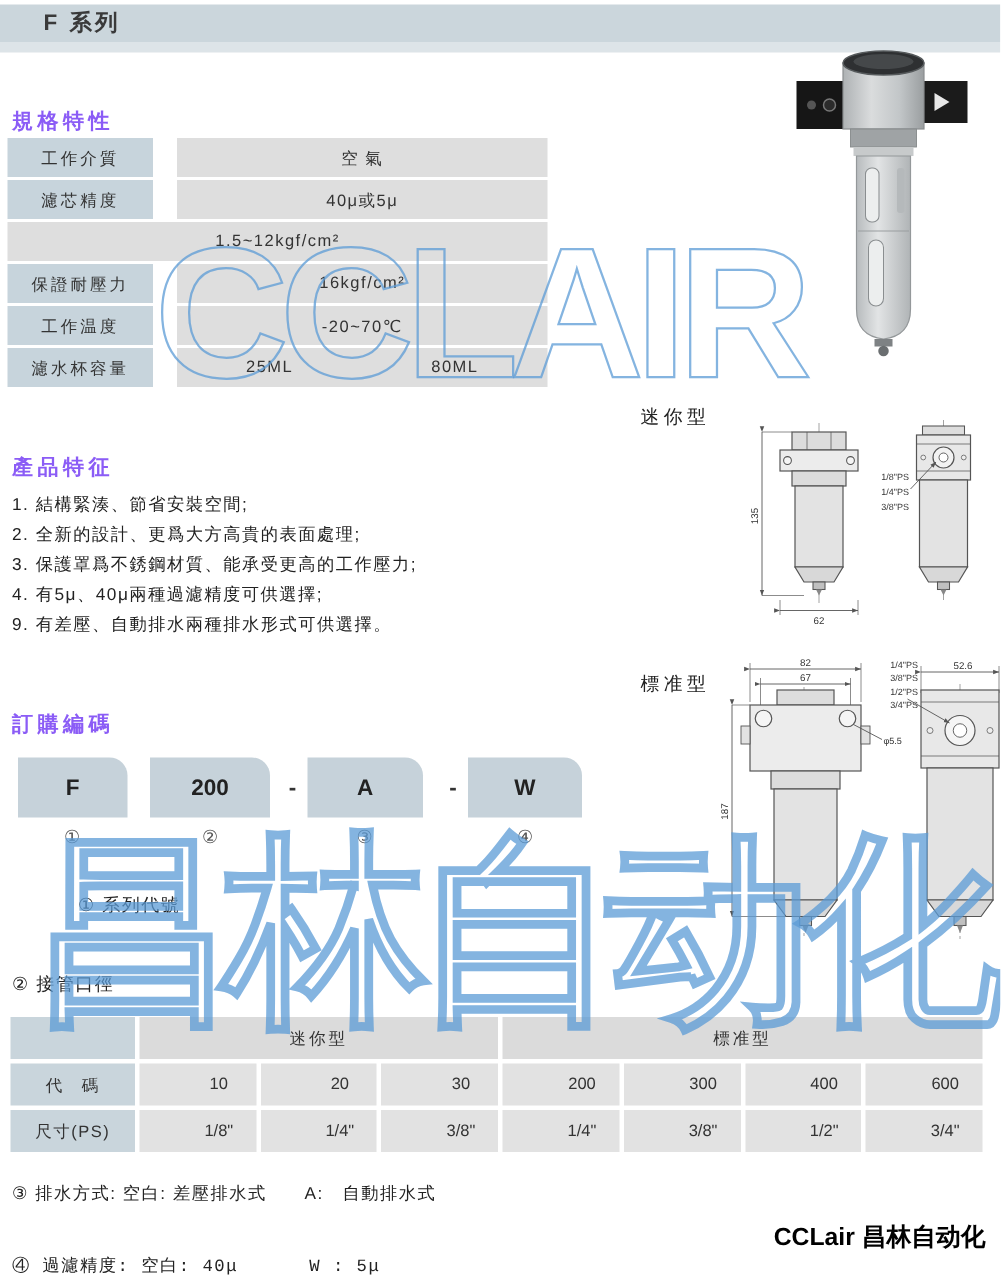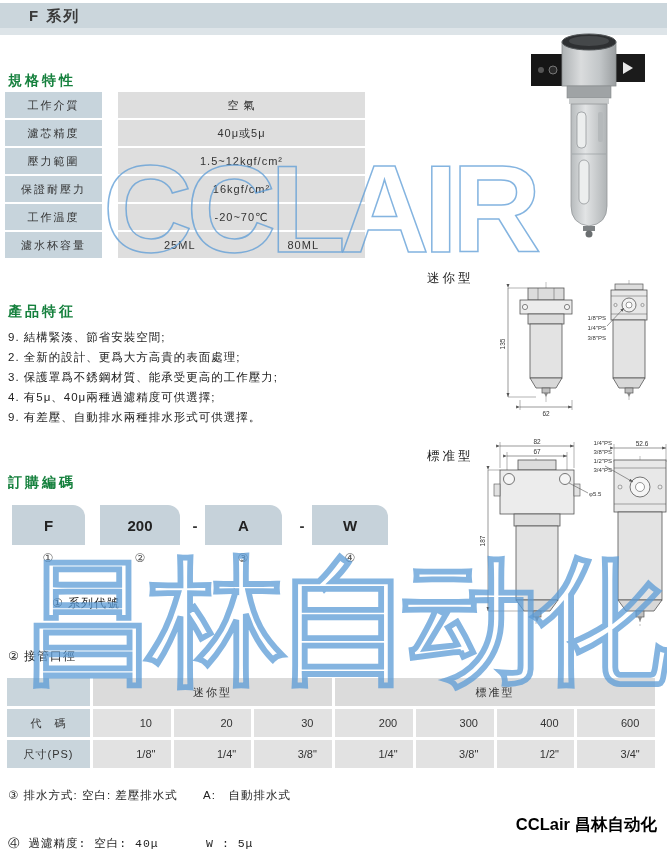--- a/index.html
+++ b/index.html
@@ -9,21 +9,21 @@
     font-family:"Liberation Sans","DejaVu Sans",sans-serif; color:#333;
     overflow:hidden;
   }
   
   .header-bar { position:absolute; left:0; top:3px; width:667px; height:25px; background:#cbd6dc; }
   .header-sub { position:absolute; left:0; top:28px; width:667px; height:7px; background:#dde4e8; }
   .header-title { position:absolute; left:13px; top:3px; height:14px; line-height:25px;
     font-size:15px; font-weight:bold; color:#3a3a3a; letter-spacing:2px;margin-left:16px; }
 
   
-  .sec-heading { position:absolute; font-size:14px; font-weight:bold; color:#15803d; letter-spacing:3px; }
+  .sec-heading { position:absolute; font-size:14px; font-weight:bold; color:#8b5cf6; letter-spacing:3px; }
 
   
   .spec-table { position:absolute; left:5px; top:92px; width:360px; display:flex; flex-direction:column; gap:2px; }
   .spec-row { display:flex; gap:16px; height:26px; }
   .spec-label { width:97px; background:#c7d4dc; display:flex; align-items:center; justify-content:center;
     font-size:11px; letter-spacing:2px; color:#333; }
   .spec-value { flex:1; background:#dedede; display:flex; align-items:center; justify-content:center;
     font-size:11px; letter-spacing:1px; color:#333; }
   .spec-value.split { justify-content:flex-start; }
   .spec-value.split span { flex:1; text-align:center; }
@@ -113,21 +113,20 @@
   <div class="spec-table">
     <div class="spec-row">
       <div class="spec-label">工作介質</div>
       <div class="spec-value">空 氣</div>
     </div>
     <div class="spec-row">
       <div class="spec-label">濾芯精度</div>
       <div class="spec-value">40μ或5μ</div>
     </div>
     <div class="spec-row">
-      <div class="spec-label">壓力範圍</div>
       <div class="spec-value">1.5~12kgf/cm²</div>
     </div>
     <div class="spec-row">
       <div class="spec-label">保證耐壓力</div>
       <div class="spec-value">16kgf/cm²</div>
     </div>
     <div class="spec-row">
       <div class="spec-label">工作温度</div>
       <div class="spec-value">-20~70℃</div>
     </div>
@@ -135,21 +134,21 @@
       <div class="spec-label">濾水杯容量</div>
       <div class="spec-value split">
         <span>25ML</span>
         <span>80ML</span>
       </div>
     </div>
   </div>
 
   <div class="sec-heading" style="left:8px;top:303px;">產品特征</div>
   <div class="features-list">
-    <div class="feature-item">9. 結構緊湊、節省安裝空間;</div>
+    <div class="feature-item">1. 結構緊湊、節省安裝空間;</div>
     <div class="feature-item">2. 全新的設計、更爲大方高貴的表面處理;</div>
     <div class="feature-item">3. 保護罩爲不銹鋼材質、能承受更高的工作壓力;</div>
     <div class="feature-item">4. 有5μ、40μ兩種過濾精度可供選擇;</div>
     <div class="feature-item">9. 有差壓、自動排水兩種排水形式可供選擇。</div>
   </div>
 
   <div class="drawing-label" style="left:427px;top:270px;">迷你型</div>
   <svg style="position:absolute;left:494px;top:276px;" width="170" height="150" viewBox="0 0 170 150">
     <defs>
       <marker id="ma1" markerWidth="8" markerHeight="8" refX="6.5" refY="3" orient="auto">

